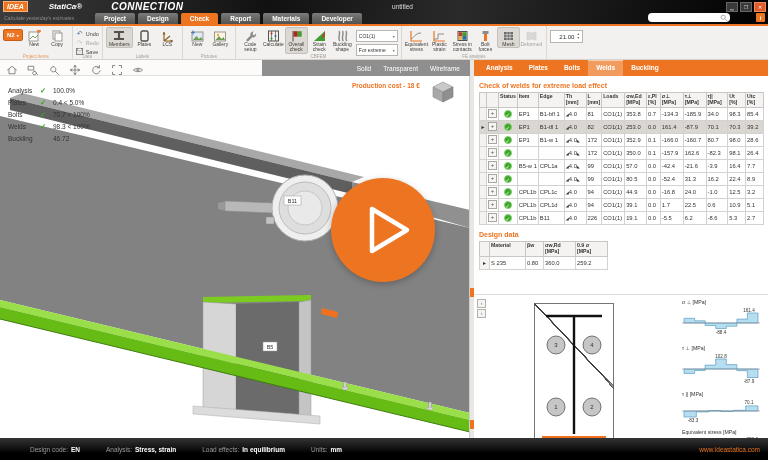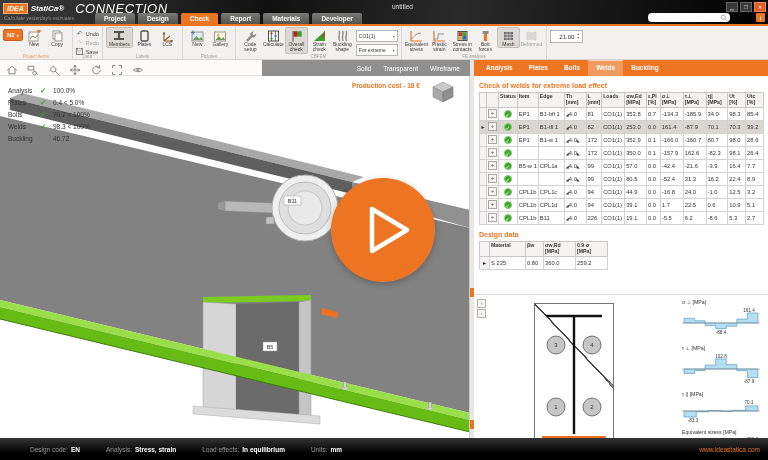--- a/index.html
+++ b/index.html
@@ -1,25 +1,25 @@
 <!DOCTYPE html>
 <html><head>
 <meta charset="utf-8">
 <style>
   html,body{margin:0;padding:0;background:#555;}
   #app{position:relative;width:768px;height:460px;background:#fff;overflow:hidden;
        font-family:"Liberation Sans",sans-serif;-webkit-font-smoothing:antialiased;}
   
   #topbar{position:absolute;left:0;top:0;width:768px;height:24px;
           background:linear-gradient(100deg,#3c3c3c 0%,#111 35%,#2a2a2a 60%,#000 100%);}
-  #logo{position:absolute;left:3px;top:1px;display:flex;align-items:center;gap:3px;}
+  #logo{position:absolute;left:3px;top:1px;display:flex;align-items:center;gap:21px;}
   #logo .lbox{background:#ED7522;color:#fff;font-weight:bold;font-style:italic;font-size:7px;
               padding:1px 3px;border:1px solid #f9b37c;}
   #logo .lname{color:#fff;font-weight:bold;font-style:italic;font-size:8px;}
-  #logo .lprod{color:#fff;font-weight:normal;font-style:italic;font-size:13px;letter-spacing:.5px;margin-left:8px;}
+  #logo .lprod{color:#fff;font-weight:bold;font-style:italic;font-size:10px;letter-spacing:.5px;margin-left:8px;}
   #tagline{position:absolute;left:4px;top:15px;font-size:5px;font-style:italic;color:#8d8d8d;}
   #win-title{position:absolute;left:392px;top:3px;font-size:6.5px;color:#ddd;}
   #winbtns{position:absolute;right:2px;top:2px;display:flex;gap:2px;}
   .wb{width:10px;height:8px;display:flex;align-items:center;justify-content:center;
       background:#3a3a3a;border:1px solid #666;color:#ccc;font-size:5px;line-height:1;}
   .wb.close{background:#E05A2B;border-color:#f08a5a;color:#fff;}
   #ribbon-tabs{position:absolute;left:95px;top:13px;display:flex;gap:3px;height:11px;}
   .tab{height:11px;line-height:11px;padding:0 9px;font-size:6.5px;font-weight:bold;color:#fff;
        background:linear-gradient(#7b7b79,#525250);border-radius:2px 2px 0 0;}
   .tab.active{background:#ED7522;}

